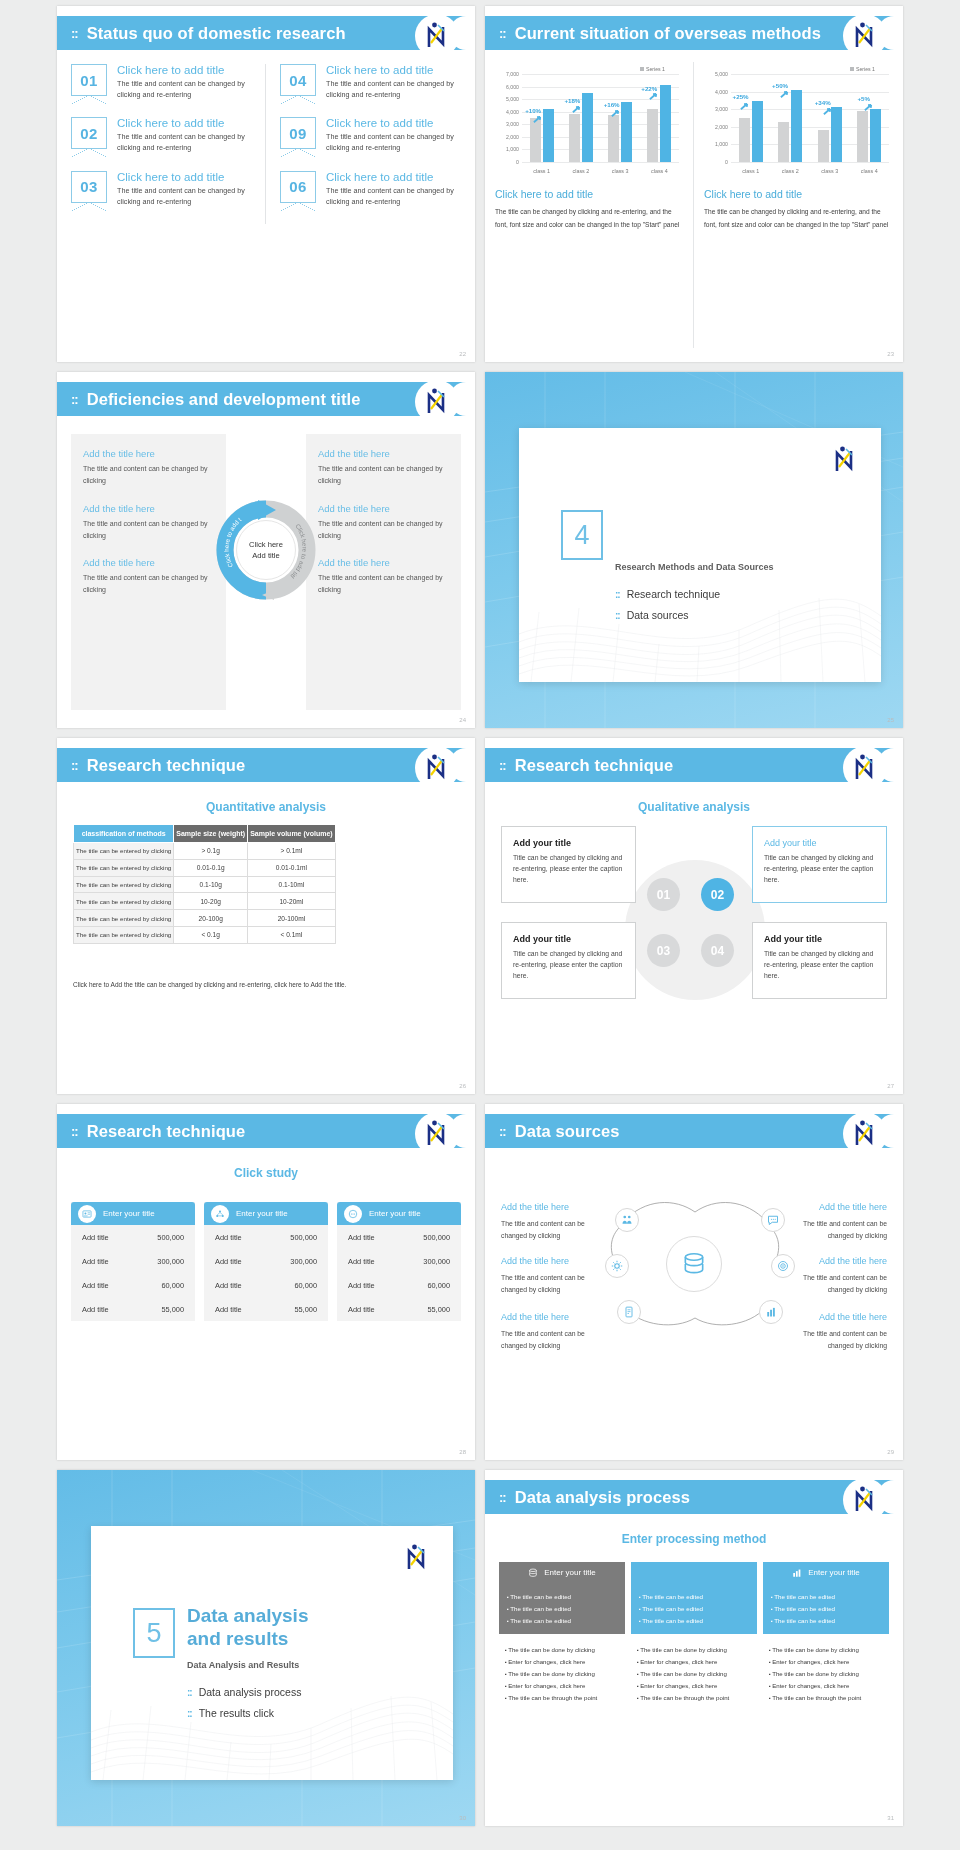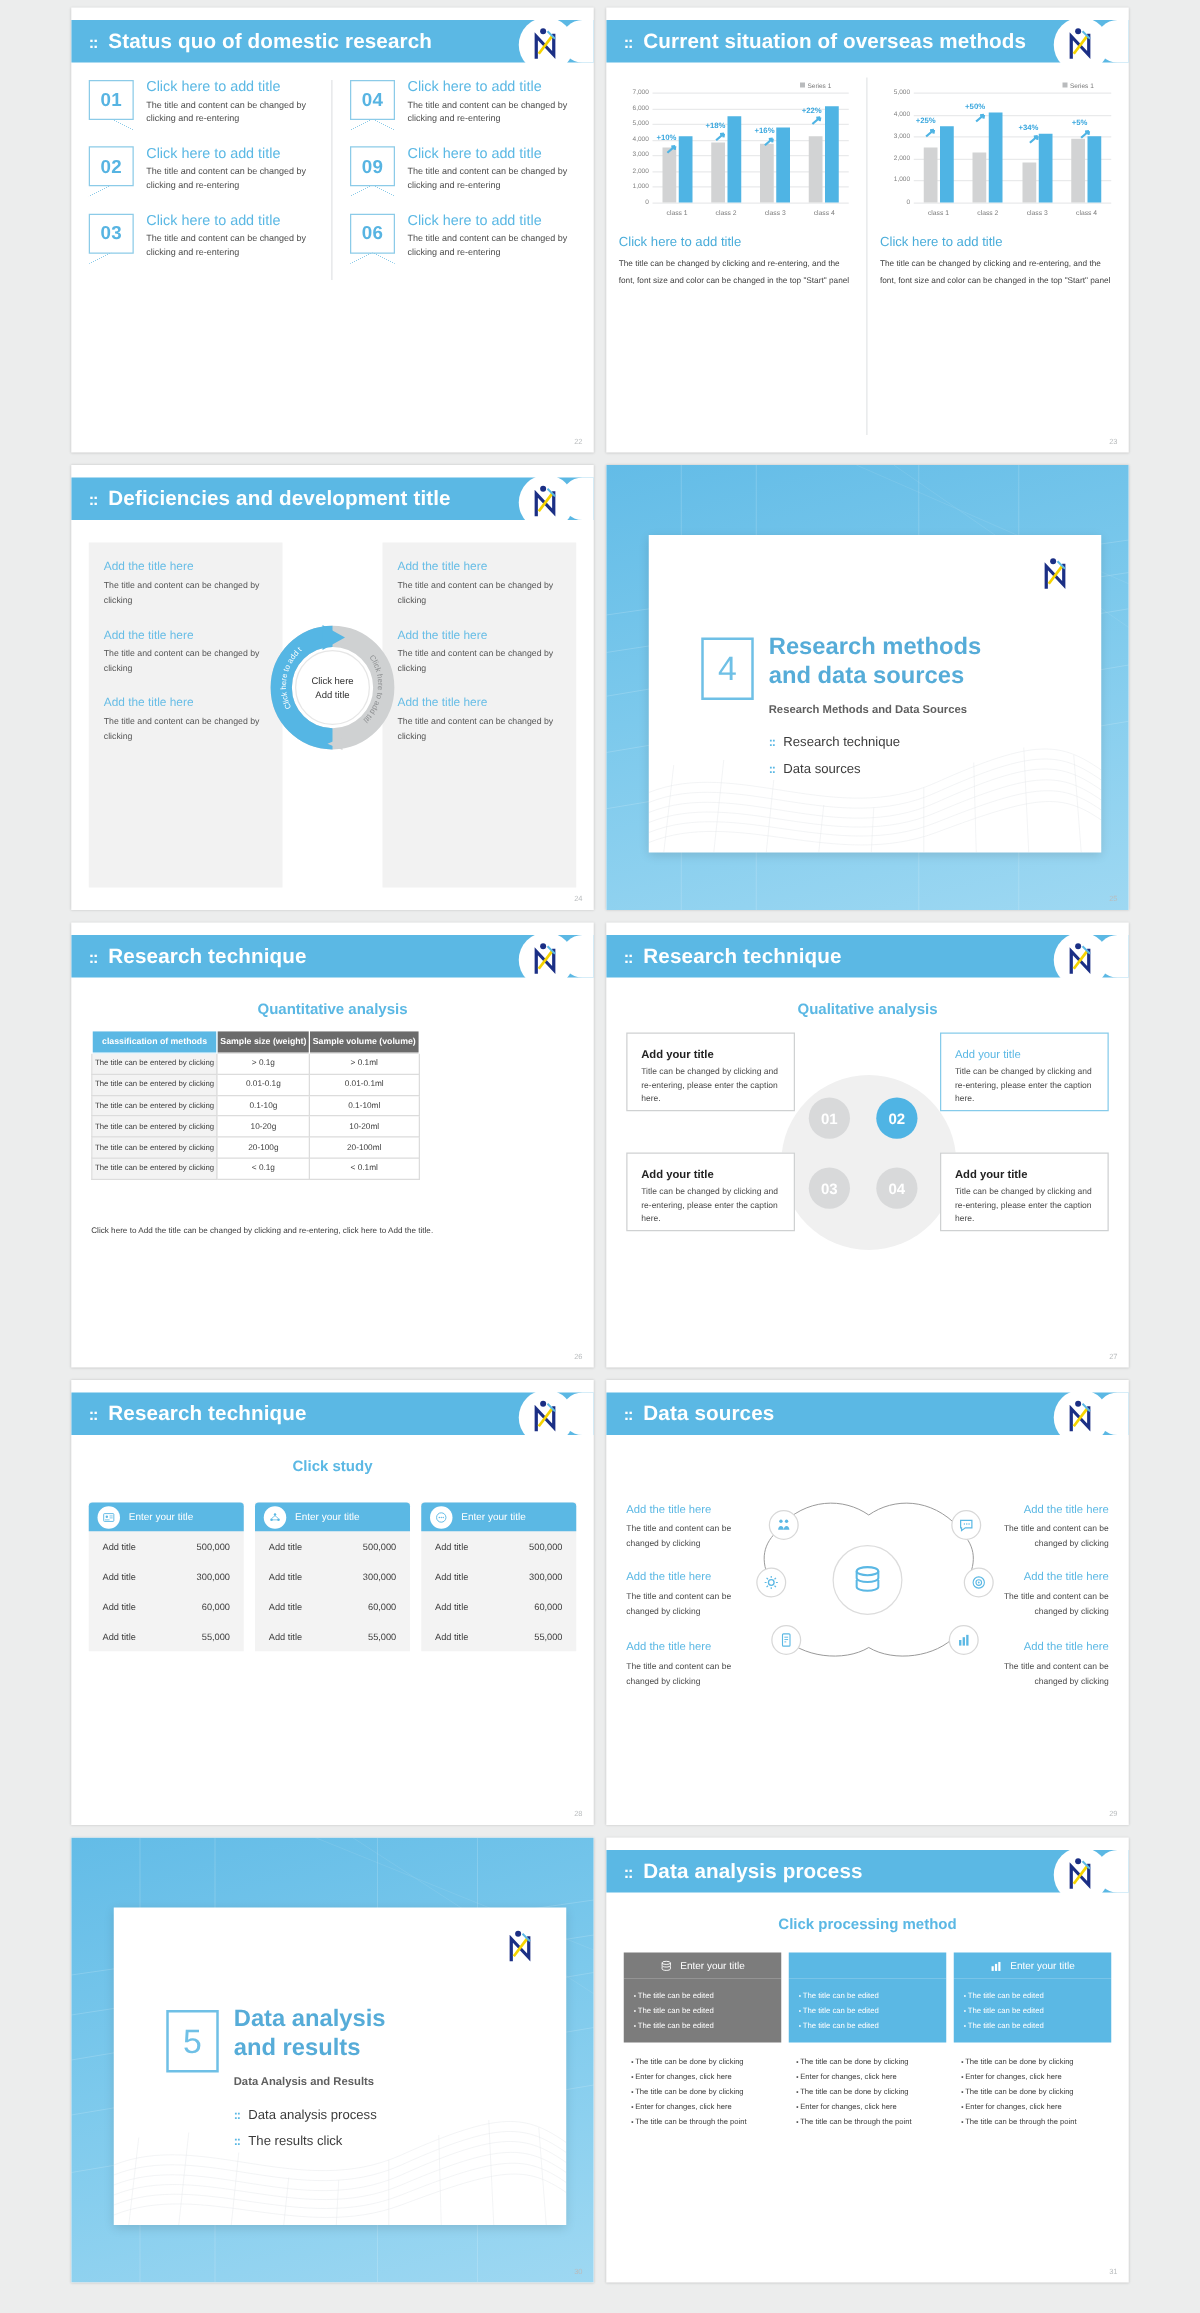--- a/index.html
+++ b/index.html
@@ -70,21 +70,21 @@
   .sec-li .dd{color:#5bb8e4;font-size:10px;font-weight:700;letter-spacing:-1px;}
   
   .ctitle{position:absolute;top:62px;left:0;right:0;text-align:center;color:#5bb8e4;font-size:12px;font-weight:700;}
   table.qt{position:absolute;top:86px;left:16px;right:16px;border-collapse:collapse;font-size:6.6px;}
   table.qt th{padding:5px 2px;font-size:7px;color:#fff;font-weight:700;background:#6b6b6b;border:1px solid #fff;}
   table.qt th.first{background:#5bb8e4;}
   table.qt td{padding:4.4px 2px;text-align:center;color:#3c3c3c;border:1px solid #dcdcdc;}
   table.qt td.first{background:#f3f3f3;font-size:6.2px;}
   .tcap{position:absolute;left:16px;right:16px;top:243px;font-size:6.5px;color:#3c3c3c;}
   
-  .qbox{position:absolute;width:135px;padding:11px 11px 2px;box-sizing:border-box;background:#fff;}
+  .qbox{position:absolute;width:135px;padding:11px 11px 16px;box-sizing:border-box;background:#fff;}
   .qbox .t{font-size:9px;margin-bottom:4px;}
   .qbox .d{font-size:6.8px;line-height:1.65;color:#4a4a4a;}
   .qbox.dark{border:1px solid #cfd1d2;}
   .qbox.dark .t{color:#222;font-weight:700;}
   .qbox.blue{border:1px solid #86cbea;}
   .qbox.blue .t{color:#5bb8e4;}
   .qcirc{position:absolute;width:33px;height:33px;border-radius:50%;display:flex;align-items:center;justify-content:center;color:#fff;font-size:12px;font-weight:700;}
   .qcirc.g{background:#d8d9da;}
   .qcirc.b{background:#4fb4e4;}
   .qhalo{position:absolute;border-radius:50%;background:#f0f0f0;}
@@ -441,24 +441,20 @@
     </svg>
     <div class="logo" style="right:14px;top:10px">
       <svg viewBox="0 0 32 32">
             <circle cx="13.5" cy="5" r="2.4" fill="#1b2f85"></circle>
             <path d="M8 27 L8 9 L22 24 L22 7" stroke="#1b2f85" stroke-width="2.6" fill="none"></path>
             <path d="M10 23 L21 8.5" stroke="#f5d300" stroke-width="2.2" fill="none"></path>
             <path d="M17 5 L23 11" stroke="#5bb8e4" stroke-width="1.6" fill="none"></path>
           </svg>
     </div>
     <div class="sec-numbox">4</div>
-    <div class="sec-title">
-      <div>Research methods</div>
-      <div>and data sources</div>
-    </div>
     <div class="sec-sub">Research Methods and Data Sources</div>
     <div class="sec-list">
       <div class="sec-li">
             <span class="dd">::</span>
             <span>Research technique</span>
           </div>
       <div class="sec-li">
             <span class="dd">::</span>
             <span>Data sources</span>
           </div>
@@ -850,21 +846,21 @@
     <span class="hdr-notch"></span>
   </div>
   <div class="logo">
     <svg viewBox="0 0 32 32">
           <circle cx="13.5" cy="5" r="2.4" fill="#1b2f85"></circle>
           <path d="M8 27 L8 9 L22 24 L22 7" stroke="#1b2f85" stroke-width="2.6" fill="none"></path>
           <path d="M10 23 L21 8.5" stroke="#f5d300" stroke-width="2.2" fill="none"></path>
           <path d="M17 5 L23 11" stroke="#5bb8e4" stroke-width="1.6" fill="none"></path>
         </svg>
   </div>
-  <div class="ctitle">Click processing method</div>
+  <div class="ctitle">Enter processing method</div>
   <div class="dpgrid">
 
     <div>
       <div class="dphead g">
         <svg width="10" height="10" viewBox="0 0 24 24">
               <ellipse cx="12" cy="5.5" rx="8" ry="3" fill="none" stroke="#fff" stroke-width="1.8"></ellipse>
               <path d="M4 5.5v5c0 1.7 3.6 3 8 3s8-1.3 8-3v-5" fill="none" stroke="#fff" stroke-width="1.8"></path>
               <path d="M4 12v5c0 1.7 3.6 3 8 3s8-1.3 8-3v-5" fill="none" stroke="#fff" stroke-width="1.8"></path>
             </svg>
         <span>Enter your title</span>

